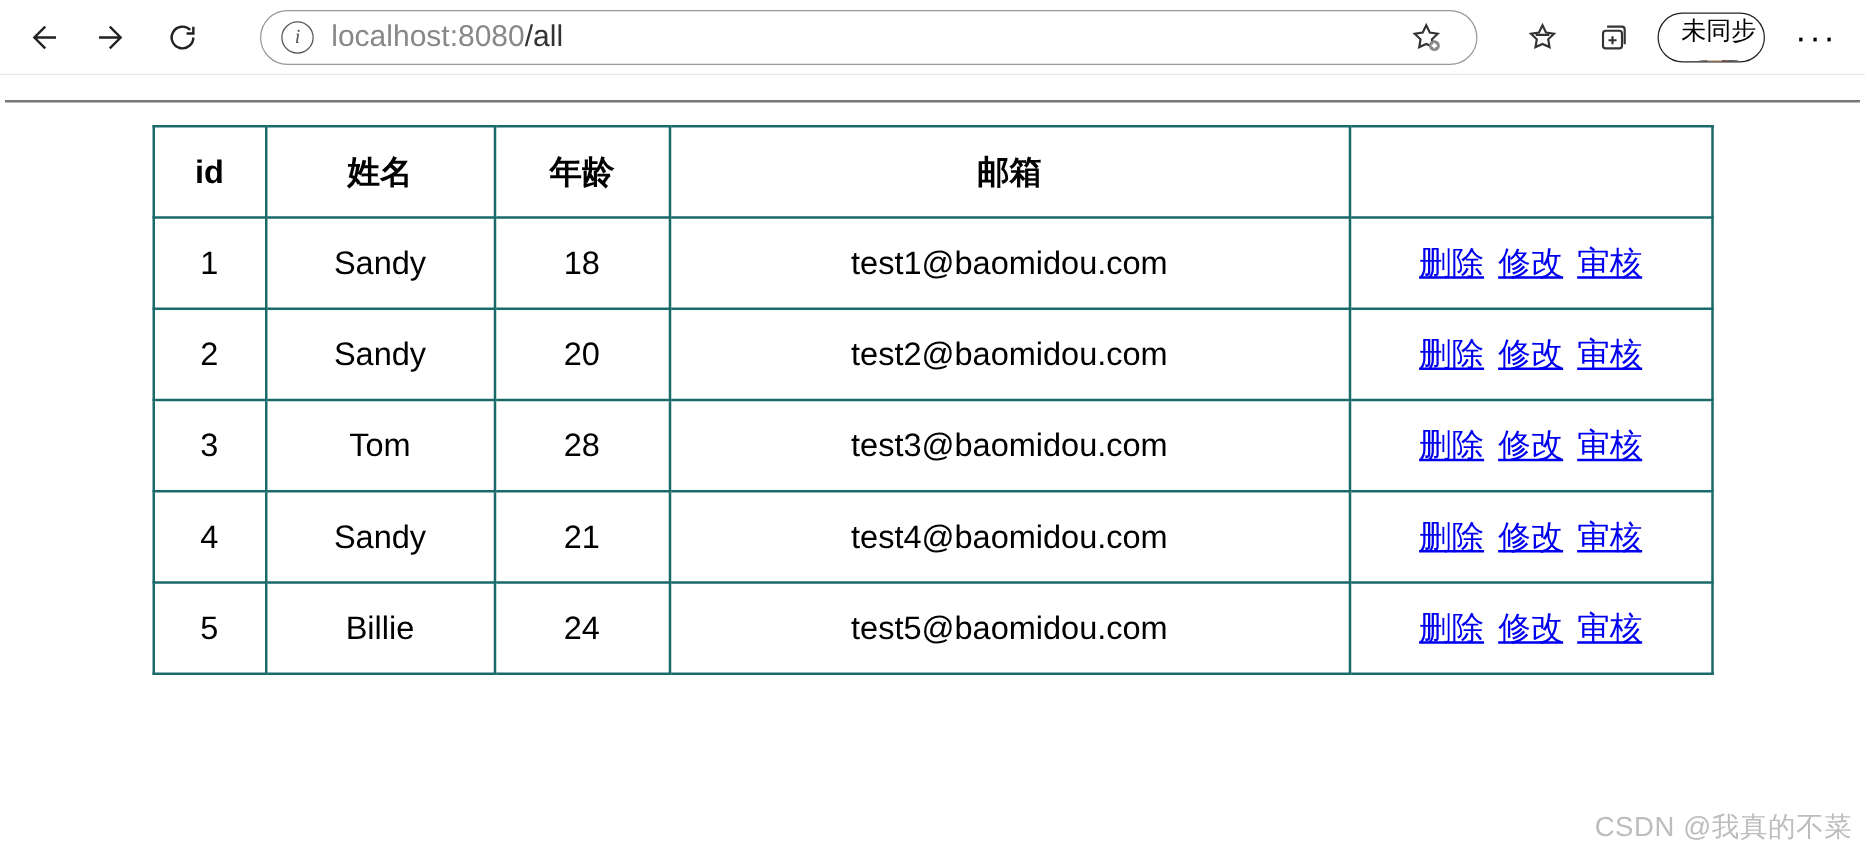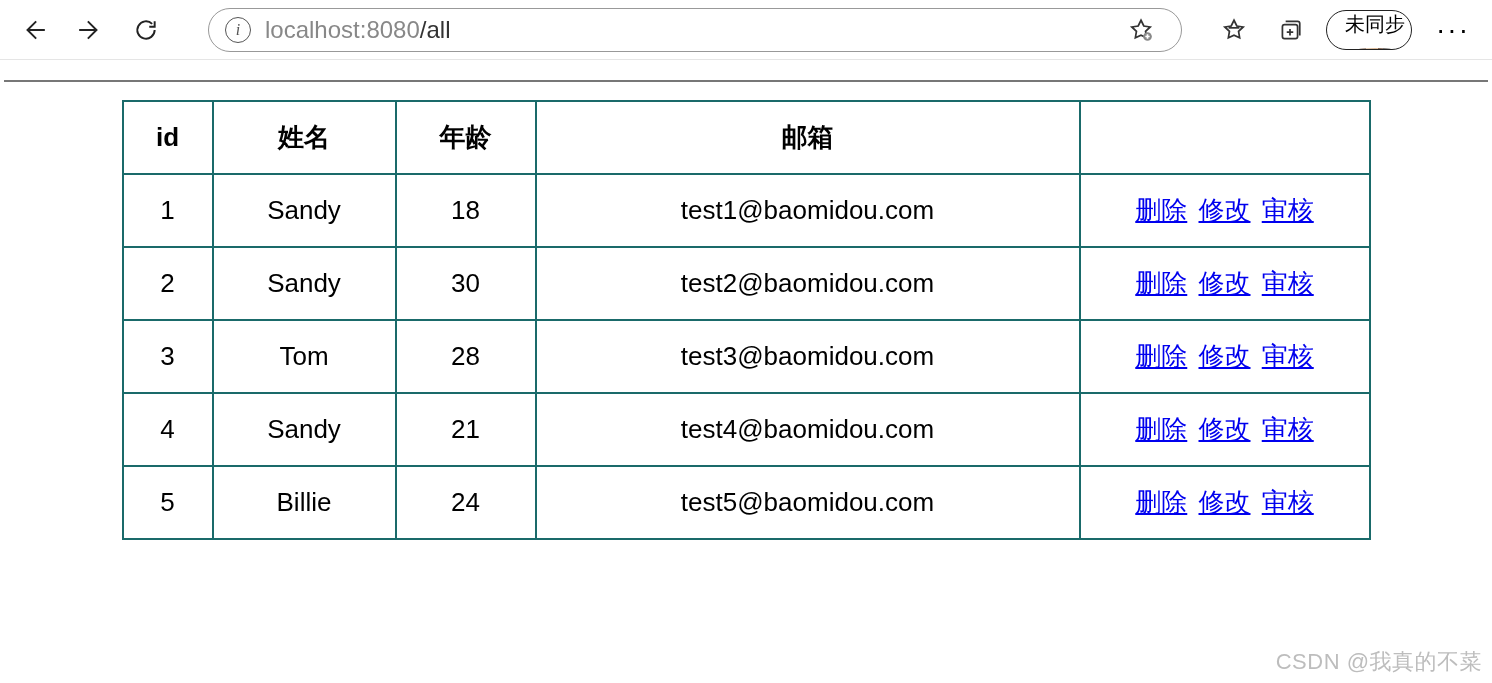--- a/index.html
+++ b/index.html
@@ -194,21 +194,21 @@
         <tr>
           <td>1</td>
           <td>Sandy</td>
           <td>18</td>
           <td>test1@baomidou.com</td>
           <td><a class="action-link">删除</a> <a class="action-link">修改</a> <a class="action-link">审核</a></td>
         </tr>
         <tr>
           <td>2</td>
           <td>Sandy</td>
-          <td>30</td>
+          <td>20</td>
           <td>test2@baomidou.com</td>
           <td><a class="action-link">删除</a> <a class="action-link">修改</a> <a class="action-link">审核</a></td>
         </tr>
         <tr>
           <td>3</td>
           <td>Tom</td>
           <td>28</td>
           <td>test3@baomidou.com</td>
           <td><a class="action-link">删除</a> <a class="action-link">修改</a> <a class="action-link">审核</a></td>
         </tr>

